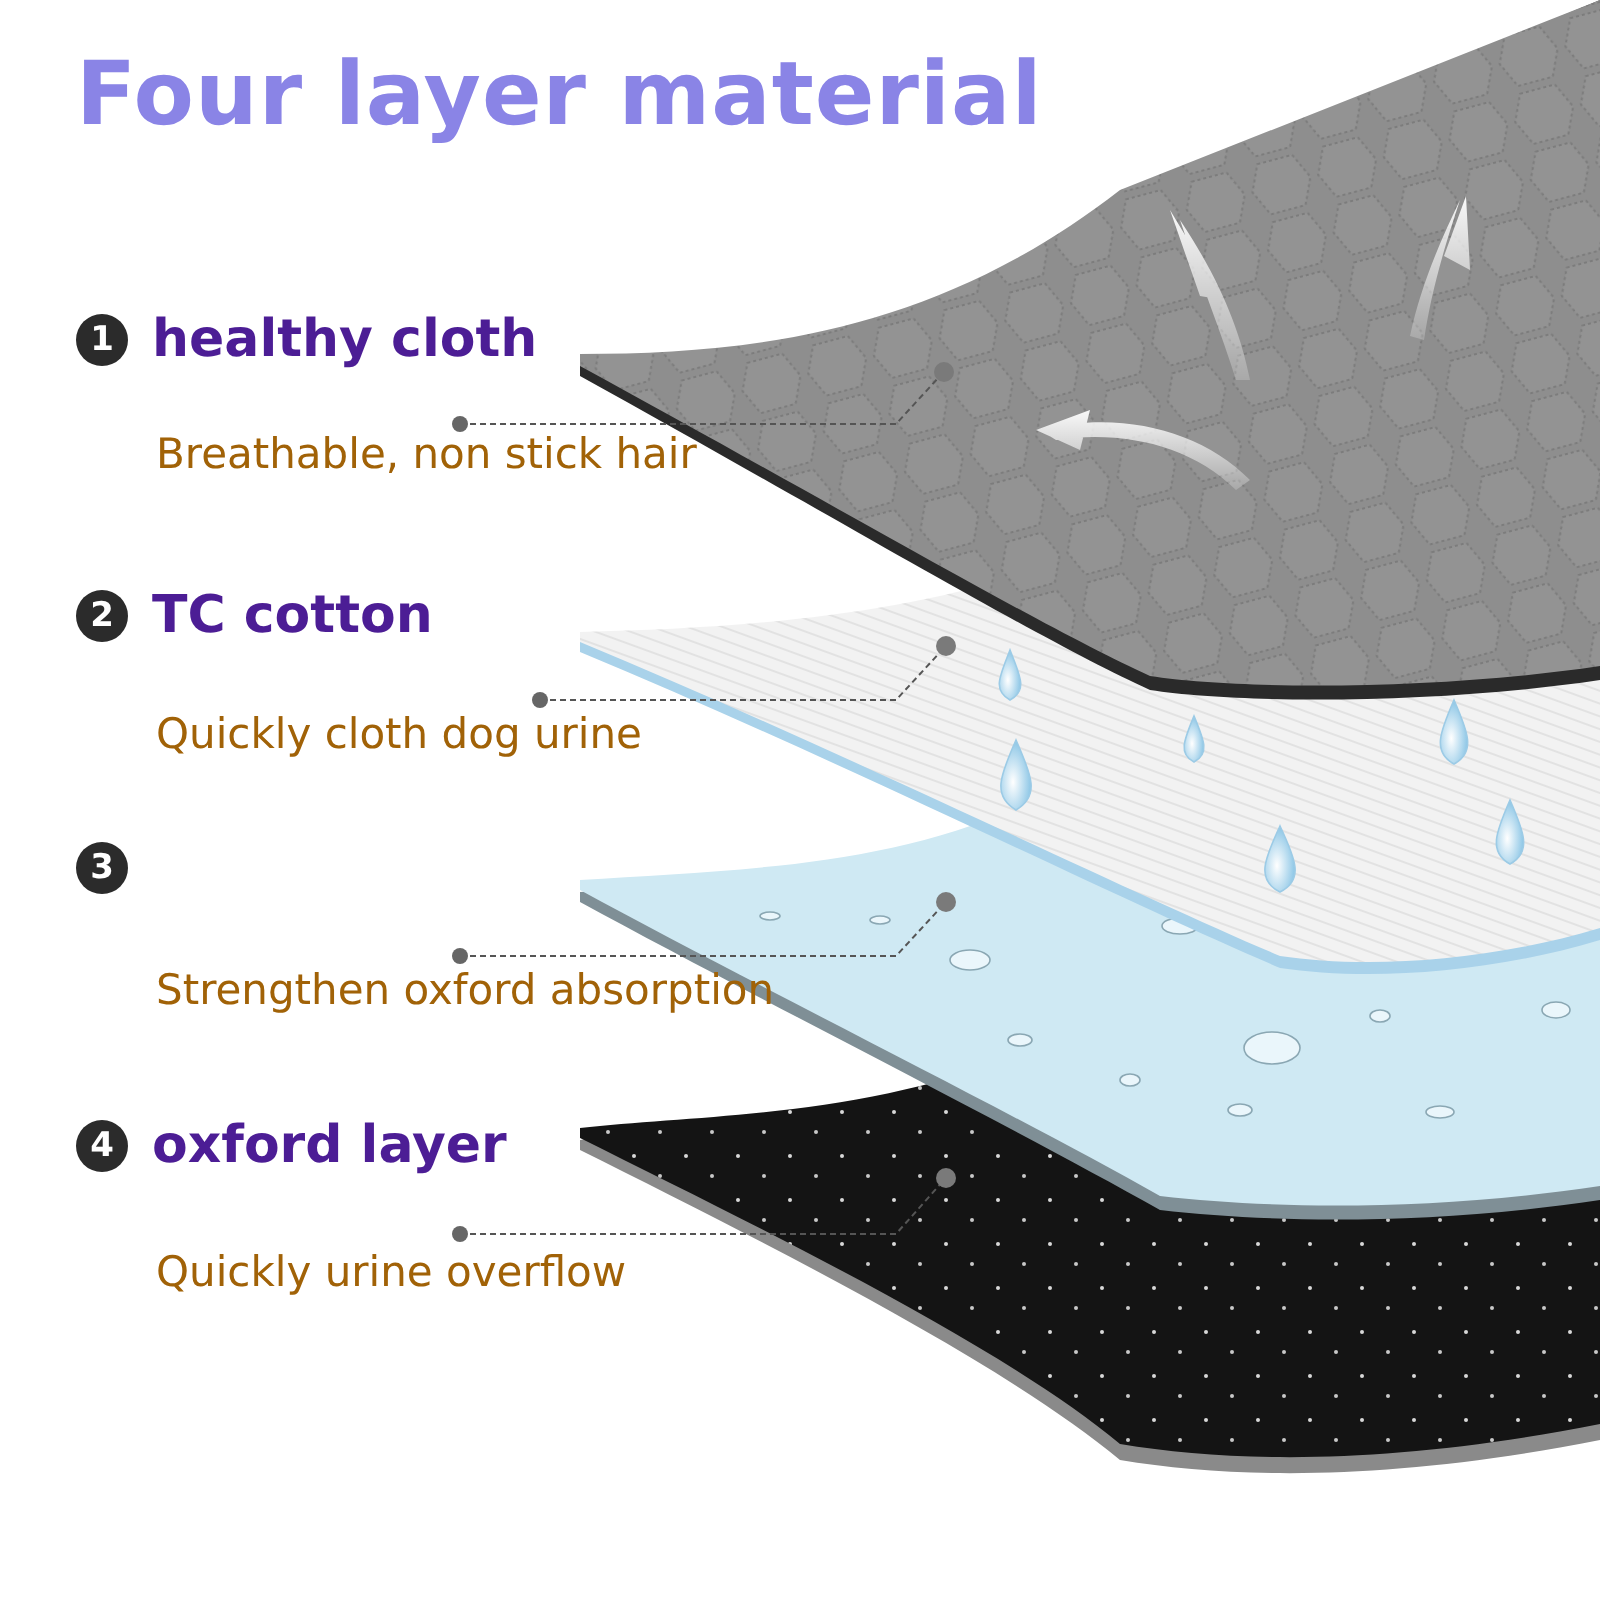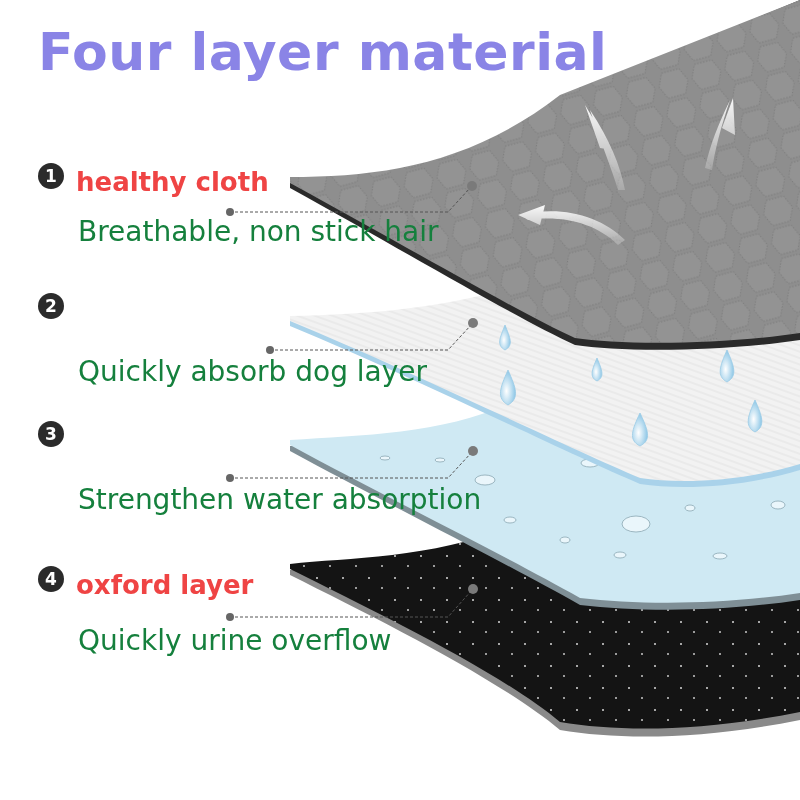--- a/index.html
+++ b/index.html
@@ -1,22 +1,22 @@
 <!DOCTYPE html>
 <html><head>
 <meta charset="utf-8">
 <style>
   html, body { margin: 0; padding: 0; }
   body { width: 800px; height: 800px; background: #ffffff; position: relative; overflow: hidden; font-family: "Liberation Sans", "DejaVu Sans", sans-serif; }
-  .title { position: absolute; left: 38px; top: 22px; font-size: 52px; font-weight: bold; color: #8a84e6; letter-spacing: 0.5px; font-family: "DejaVu Sans", sans-serif; }
+  .title { position: absolute; left: 38px; top: 22px; font-size: 44px; font-weight: bold; color: #8a84e6; letter-spacing: 0.5px; font-family: "DejaVu Sans", sans-serif; }
   .art { position: absolute; left: 0; top: 0; width: 800px; height: 800px; }
   .label { position: absolute; left: 38px; display: flex; align-items: center; }
   .num { width: 26px; height: 26px; border-radius: 50%; background: #2b2b2b; color: #fff; font-size: 17px; font-weight: bold; display: flex; align-items: center; justify-content: center; margin-right: 12px; font-family: "DejaVu Sans", sans-serif; }
-  .name { font-size: 26px; font-weight: bold; color: #ef4444; font-family: "DejaVu Sans", sans-serif; margin-top: 12px; }
-  .desc { position: absolute; left: 78px; font-size: 28px; color: #15803d; font-family: "DejaVu Sans", sans-serif; }
+  .name { font-size: 26px; font-weight: bold; color: #4c1d95; font-family: "DejaVu Sans", sans-serif; }
+  .desc { position: absolute; left: 78px; font-size: 21px; color: #a16207; font-family: "DejaVu Sans", sans-serif; }
 </style>
 </head>
 <body>
 
 <div class="title">Four layer material</div>
 
 <svg class="art" viewBox="0 0 800 800" xmlns="http://www.w3.org/2000/svg">
   <defs>
     <pattern id="hex" width="34" height="30" patternUnits="userSpaceOnUse" patternTransform="rotate(-15)">
       <rect width="34" height="30" fill="#8e8e8e"></rect>
@@ -106,25 +106,26 @@
 </svg>
 
 <div class="label" style="top:155px">
   <span class="num">1</span>
   <span class="name">healthy cloth</span>
 </div>
 <div class="desc" style="top:215px">Breathable, non stick hair</div>
 
 <div class="label" style="top:293px">
   <span class="num">2</span>
+  <span class="name">TC cotton</span>
 </div>
-<div class="desc" style="top:355px">Quickly absorb dog layer</div>
+<div class="desc" style="top:355px">Quickly cloth dog urine</div>
 
 <div class="label" style="top:421px">
   <span class="num">3</span>
 </div>
-<div class="desc" style="top:483px">Strengthen water absorption</div>
+<div class="desc" style="top:483px">Strengthen oxford absorption</div>
 
 <div class="label" style="top:558px">
   <span class="num">4</span>
   <span class="name">oxford layer</span>
 </div>
 <div class="desc" style="top:624px">Quickly urine overflow</div>
 
 </body></html>

